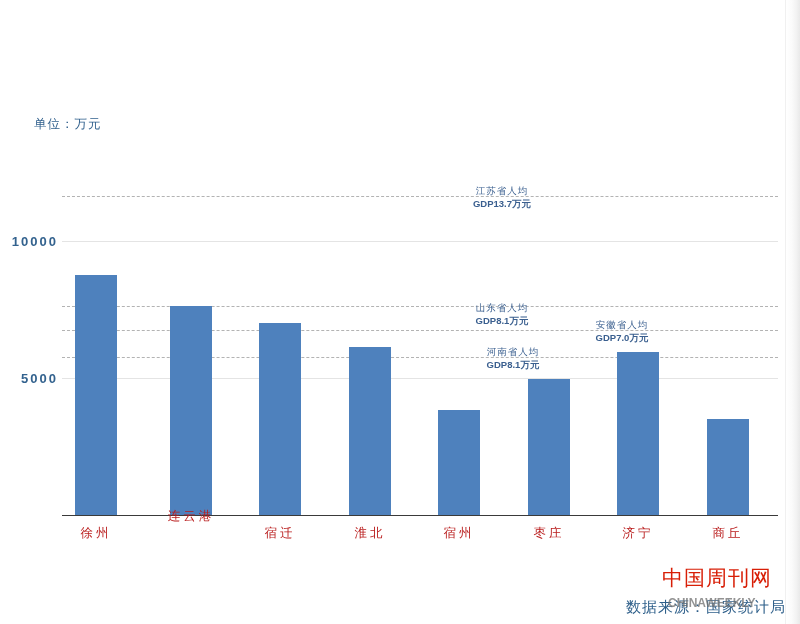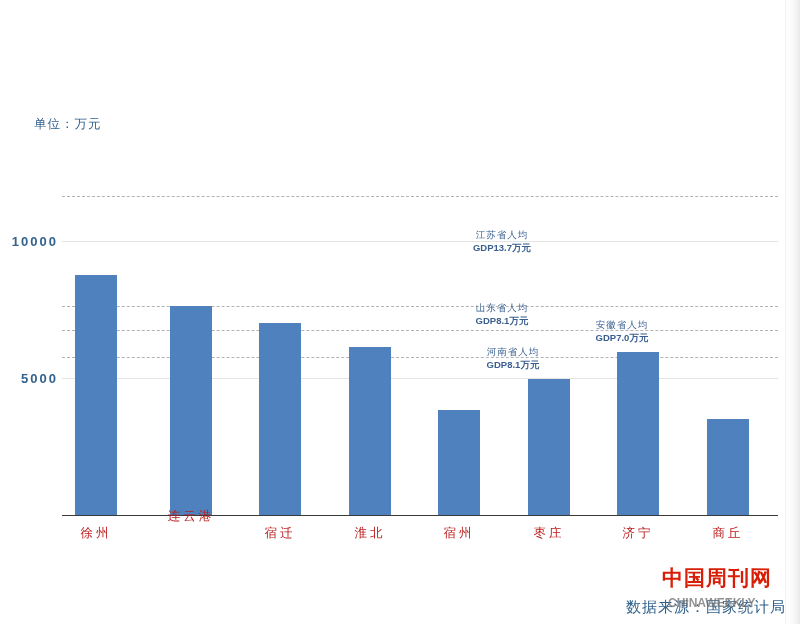--- a/index.html
+++ b/index.html
@@ -133,21 +133,21 @@
     color: #2e5f8a;
     letter-spacing: 1px;
     white-space: nowrap;
     font-weight: normal;
   }
   .brand-mark {
     position: absolute;
     left: 662px;
     top: 564px;
     font-size: 21px;
-    font-weight: bold;
+    font-weight: normal;
     color: #d81e06;
     letter-spacing: 1px;
     white-space: nowrap;
   }
   .watermark {
     position: absolute;
     left: 668px;
     top: 596px;
     font-size: 12px;
     font-weight: bold;
@@ -194,21 +194,21 @@
 
     <div class="xtick-label" style="left:96px;  top:525px;">徐州</div>
     <div class="xtick-label" style="left:191px; top:508px;">连云港</div>
     <div class="xtick-label" style="left:280px; top:525px;">宿迁</div>
     <div class="xtick-label" style="left:370px; top:525px;">淮北</div>
     <div class="xtick-label" style="left:459px; top:525px;">宿州</div>
     <div class="xtick-label" style="left:549px; top:525px;">枣庄</div>
     <div class="xtick-label" style="left:638px; top:525px;">济宁</div>
     <div class="xtick-label" style="left:728px; top:525px;">商丘</div>
 
-    <div class="annotation" style="left:502px; top:184px;margin-top:44px;">
+    <div class="annotation" style="left:502px; top:184px;">
       <span class="ann-l1">江苏省人均</span>
       <span class="ann-l2">GDP13.7万元</span>
     </div>
 
     <div class="annotation" style="left:502px; top:301px;">
       <span class="ann-l1">山东省人均</span>
       <span class="ann-l2">GDP8.1万元</span>
     </div>
 
     <div class="annotation" style="left:622px; top:318px;">

